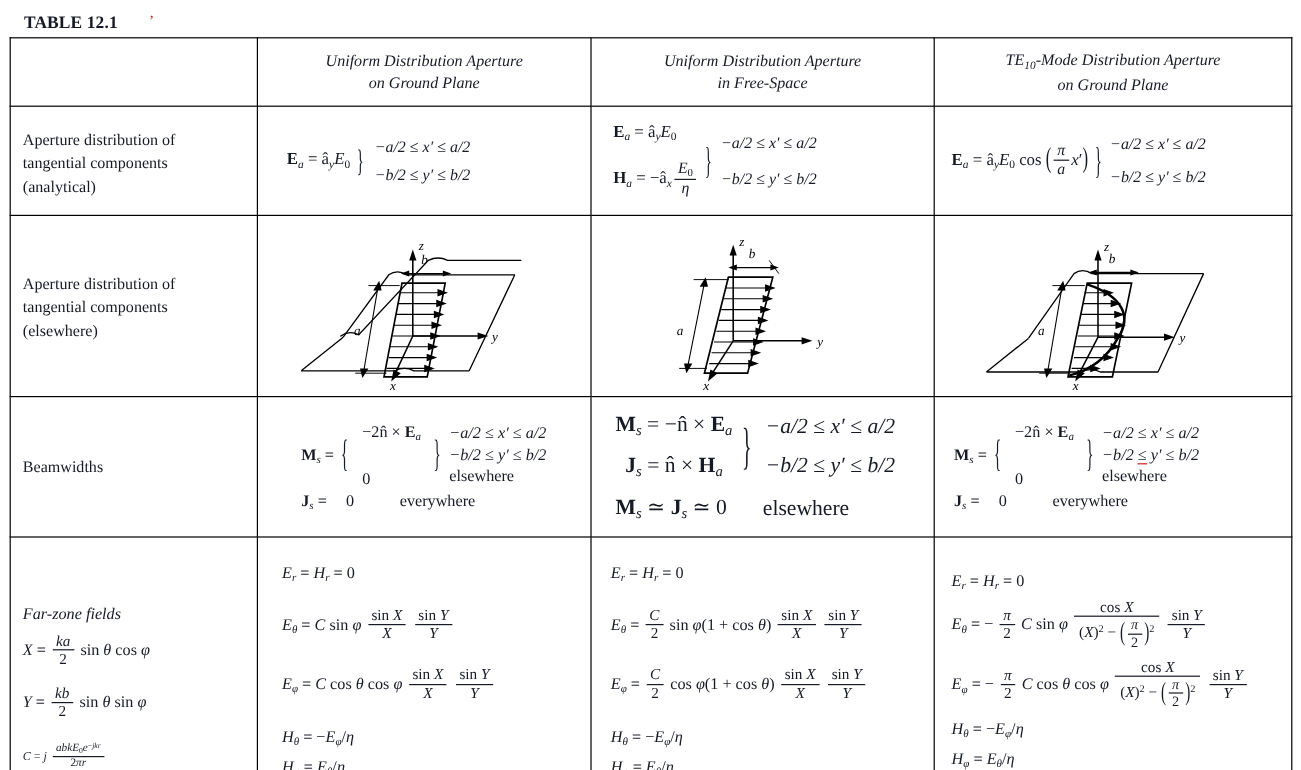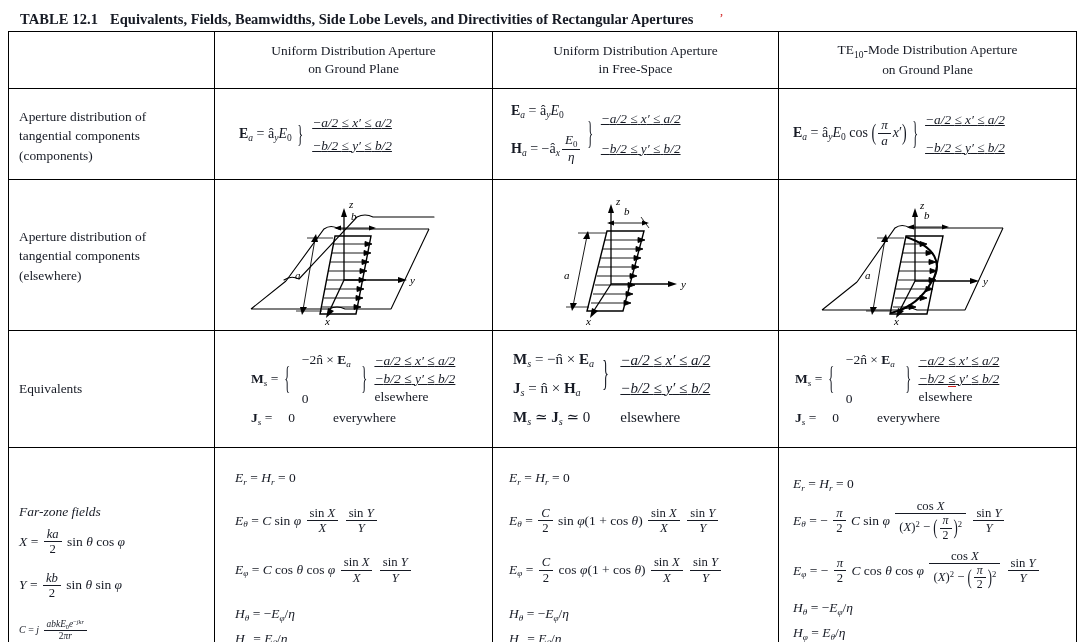--- a/index.html
+++ b/index.html
@@ -72,20 +72,21 @@
   col.c3 { width: 298px; }
 
   
   .hdr-cell {
     height: 48px;
     text-align: center;
     font-weight: bold;
     font-size: 13.4px;
     line-height: 1.32;
     padding: 4px 6px !important;
+    font-style: italic;
   }
   .hdr-blank { background: #fff; }
   .sub { font-size: 9.5px; vertical-align: sub; }
 
   
   .rowlabel {
     padding: 10px 8px 10px 10px !important;
     font-size: 13.4px;
     line-height: 1.42;
     vertical-align: middle;
@@ -147,21 +148,21 @@
   
   .flex-eq {
     display: flex;
     align-items: center;
     justify-content: center;
     gap: 0px;
   }
   .stack { display: inline-block; }
   .stack > div { white-space: nowrap; }
 
-  .cond { font-style: italic; white-space: nowrap; text-decoration: underline; }
+  .cond { font-style: italic; white-space: nowrap; }
   .cond .op { font-style: normal; }
 
   
   .gfx-cell {
     height: 146px;
     text-align: center;
     padding: 2px !important;
   }
   .gfx-cell svg { display: block; margin: 0 auto; }
 
@@ -174,21 +175,20 @@
     transform: scaleY(1.7);
     font-style: normal;
     line-height: 1;
   }
 </style>
 </head>
 <body>
 
 <div id="title-bar">
   <span class="title-label">TABLE 12.1</span>
-  <span class="title-text">Equivalents, Fields, Beamwidths, Side Lobe Levels, and Directivities of Rectangular Apertures</span>
   <span class="title-mark">ʼ</span>
 </div>
 
 <table id="aperture-table">
   <colgroup>
     <col class="c0">
       <col class="c1">
       <col class="c2">
       <col class="c3">
   </colgroup>
@@ -207,21 +207,21 @@
     <th class="hdr-cell">
       <div><span>TE</span><span class="sub">10</span><span>-Mode Distribution Aperture</span></div>
       <div>on Ground Plane</div>
     </th>
   </tr>
 
   <tr>
     <td class="rowlabel top" style="padding-top:14px !important;">
       <div>Aperture distribution of</div>
       <div>tangential components</div>
-      <div>(components)</div>
+      <div>(analytical)</div>
     </td>
 
     <td class="cell" style="height:78px;">
       <div class="flex-eq" style="justify-content:flex-start;padding-left:16px;">
         <span class="m" style="font-size:14px;">
           <span class="bf">E</span><sub>a</sub> <span class="up">=</span> â<sub>y</sub><i>E</i><sub class="upr">0</sub>
         </span>
         <span class="brace sm">}</span>
         <span class="stack" style="margin-left:4px;">
           <div class="cond">−<i>a</i>/2 <span class="op">≤</span> <i>x</i>′ <span class="op">≤</span> <i>a</i>/2</div>
@@ -430,21 +430,21 @@
         <polygon points="75,131 80,123 73,123" fill="#000"></polygon>
         <line x1="80" y1="54" x2="107" y2="54" stroke="#000" stroke-width="0.8"></line>
         <line x1="69" y1="127" x2="95" y2="127" stroke="#000" stroke-width="0.8"></line>
         <text x="68" y="95" font-size="11" font-style="italic" font-family="'Liberation Serif',serif">a</text>
       </svg>
     </td>
   </tr>
 
   <tr>
     <td class="rowlabel">
-      <div>Equivalents</div>
+      <div>Beamwidths</div>
     </td>
 
     <td class="cell" style="height:104px;">
       <div style="padding-left:28px; font-size:13.5px;">
         <div class="flex-eq" style="justify-content:flex-start;">
           <span class="m"><span class="bf">M</span><sub>s</sub> <span class="up">=</span></span>
           <span class="brace" style="margin-left:6px;">{</span>
           <span class="stack" style="margin-left:6px;">
             <div class="m">−2n̂ <span class="up">×</span> <span class="bf">E</span><sub>a</sub></div>
             <div class="m" style="margin-top:22px;">0</div>
@@ -458,21 +458,21 @@
         </div>
         <div class="flex-eq" style="justify-content:flex-start; margin-top:3px;">
           <span class="m"><span class="bf">J</span><sub>s</sub> <span class="up">=</span></span>
           <span class="m" style="margin-left:16px;">0</span>
           <span style="margin-left:38px;">everywhere</span>
         </div>
       </div>
     </td>
 
     <td class="cell">
-      <div style="padding-left:12px; font-size:15px;">
+      <div style="padding-left:12px; font-size:18px;text-align:center;">
         <div class="flex-eq" style="justify-content:flex-start;">
           <span class="stack m">
             <div><span class="bf">M</span><sub>s</sub> <span class="up">=</span> −n̂ <span class="up">×</span> <span class="bf">E</span><sub>a</sub></div>
             <div style="margin-top:11px;"><span class="bf">J</span><sub>s</sub> <span class="up">=</span> n̂ <span class="up">×</span> <span class="bf">H</span><sub>a</sub></div>
           </span>
           <span class="brace" style="margin-left:8px;">}</span>
           <span class="stack" style="margin-left:6px;">
             <div class="cond">−<i>a</i>/2 <span class="op">≤</span> <i>x</i>′ <span class="op">≤</span> <i>a</i>/2</div>
             <div class="cond" style="margin-top:11px;">−<i>b</i>/2 <span class="op">≤</span> <i>y</i>′ <span class="op">≤</span> <i>b</i>/2</div>
           </span>

